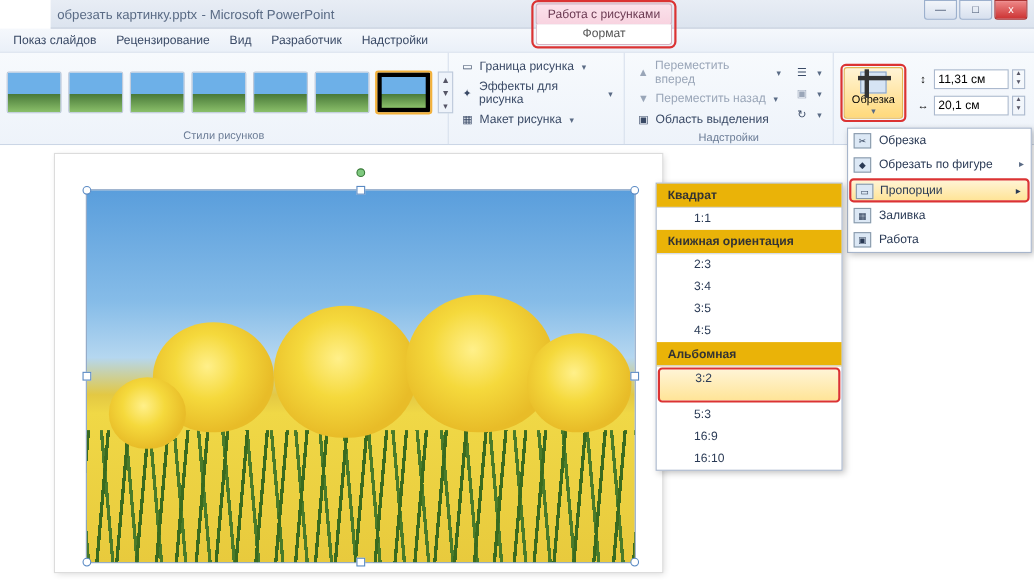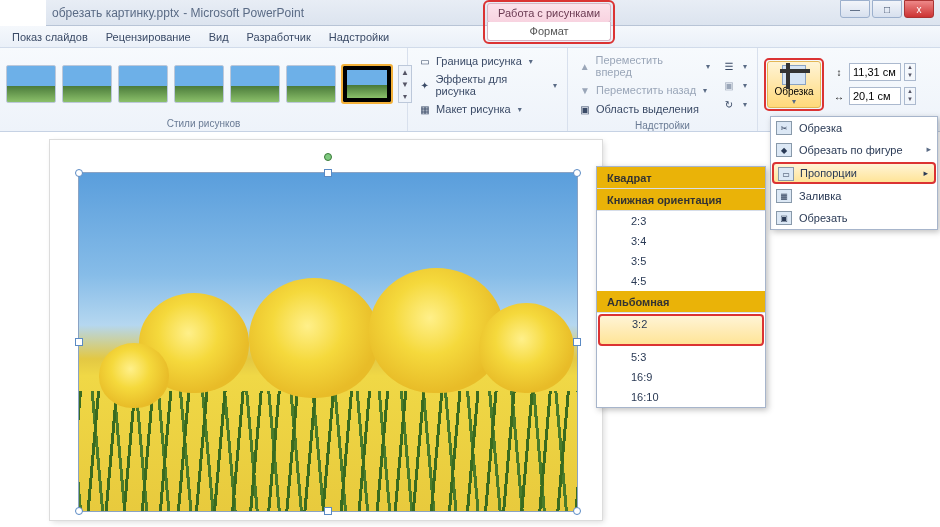--- a/index.html
+++ b/index.html
@@ -37,21 +37,21 @@
   .dd-arrow::after { content:"▾"; font-size:8px; color:#5a6b85; margin-left:3px;}
 
   .crop-big { border:2px solid #db3333; border-radius:5px; padding:1px; }
   .crop-big-inner { background:linear-gradient(#fff4d6,#ffd97a); border:1px solid #e3b756; border-radius:3px; width:54px; padding:3px 2px 1px; text-align:center;}
   .crop-big-inner .ic { width:24px; height:20px; margin:0 auto 1px; background:#d6e4f4; border:1px solid #8aa3c4; position:relative;}
   .crop-big-inner .ic::before{content:"";position:absolute;left:3px;top:-3px;width:4px;height:26px;background:#333;}
   .crop-big-inner .ic::after{content:"";position:absolute;top:3px;left:-3px;width:30px;height:4px;background:#333;}
   .crop-lbl{font-size:10px;}
 
   .size-box { display:flex; align-items:center; gap:3px; }
-  .size-input { width:52px; height:18px; border:1px solid #abb9ce; background:#fff; font-size:11px; padding:0 3px; display:flex; align-items:center;}
+  .size-input { width:68px; height:18px; border:1px solid #abb9ce; background:#fff; font-size:11px; padding:0 3px; display:flex; align-items:center;}
   .spin { width:12px; height:18px; border:1px solid #abb9ce; display:flex; flex-direction:column;}
   .spin div{flex:1;font-size:6px;text-align:center;color:#556;}
 
   .canvas-area { background:#fff; position:relative; height: calc(527px - 26px - 22px - 84px); }
   .slide { position:absolute; left:50px; top:8px; width:552px; height:380px; background:#fff; box-shadow: 0 0 0 1px #dcdcdc, 2px 2px 6px rgba(0,0,0,0.15);}
   .image { position:absolute; left:78px; top:40px; width:500px; height:340px; background: linear-gradient(180deg,#5a9edc 0%, #86bce8 30%, #b5d7f0 45%, #e3c843 55%, #f0d846 60%, #e8ca3d 100%); border:1px solid #8aa3c4;}
   .flower { position:absolute; border-radius:50% 50% 48% 48%; background:radial-gradient(circle at 45% 40%, #fff08a 0%, #f5d93c 35%, #e8bc28 70%);}
   .stems{position:absolute;bottom:0;left:0;right:0;height:120px;background:repeating-linear-gradient(95deg,#3a6b1f 0 3px,transparent 3px 18px),repeating-linear-gradient(85deg,#4a7b2a 0 3px,transparent 3px 22px);}
   .handle { position:absolute; width:8px; height:8px; background:#fff; border:1px solid #5a8ac4; border-radius:50%;}
   .rot-handle{position:absolute;width:8px;height:8px;background:#7fc97f;border:1px solid #3a7a3a;border-radius:50%;}
@@ -218,25 +218,26 @@
     <div class="handle" style="left:-4px;top:50%;margin-top:-4px;border-radius:0"></div>
     <div class="handle" style="right:-4px;top:50%;margin-top:-4px;border-radius:0"></div>
   </div>
 </div>
 
 <div class="dropdown dd-crop">
   <div class="item"><span class="ic16">✂</span><span>Обрезка</span></div>
   <div class="item fly"><span class="ic16">◆</span><span>Обрезать по фигуре</span></div>
   <div class="item hl"><span class="ic16">▭</span><span>Пропорции</span></div>
   <div class="item"><span class="ic16">▦</span><span>Заливка</span></div>
-  <div class="item"><span class="ic16">▣</span><span>Обрезать</span></div>
+  <div class="item"><span class="ic16">▣</span><span>Работа</span></div>
 </div>
 
 <div class="dropdown dd-aspect">
   <div class="hdr">Квадрат</div>
+  <div class="opt">1:1</div>
   <div class="hdr">Книжная ориентация</div>
   <div class="opt">2:3</div>
   <div class="opt">3:4</div>
   <div class="opt">3:5</div>
   <div class="opt">4:5</div>
   <div class="hdr">Альбомная</div>
   <div class="opt hl">3:2</div>
   <div class="opt">5:3</div>
   <div class="opt">16:9</div>
   <div class="opt">16:10</div>

